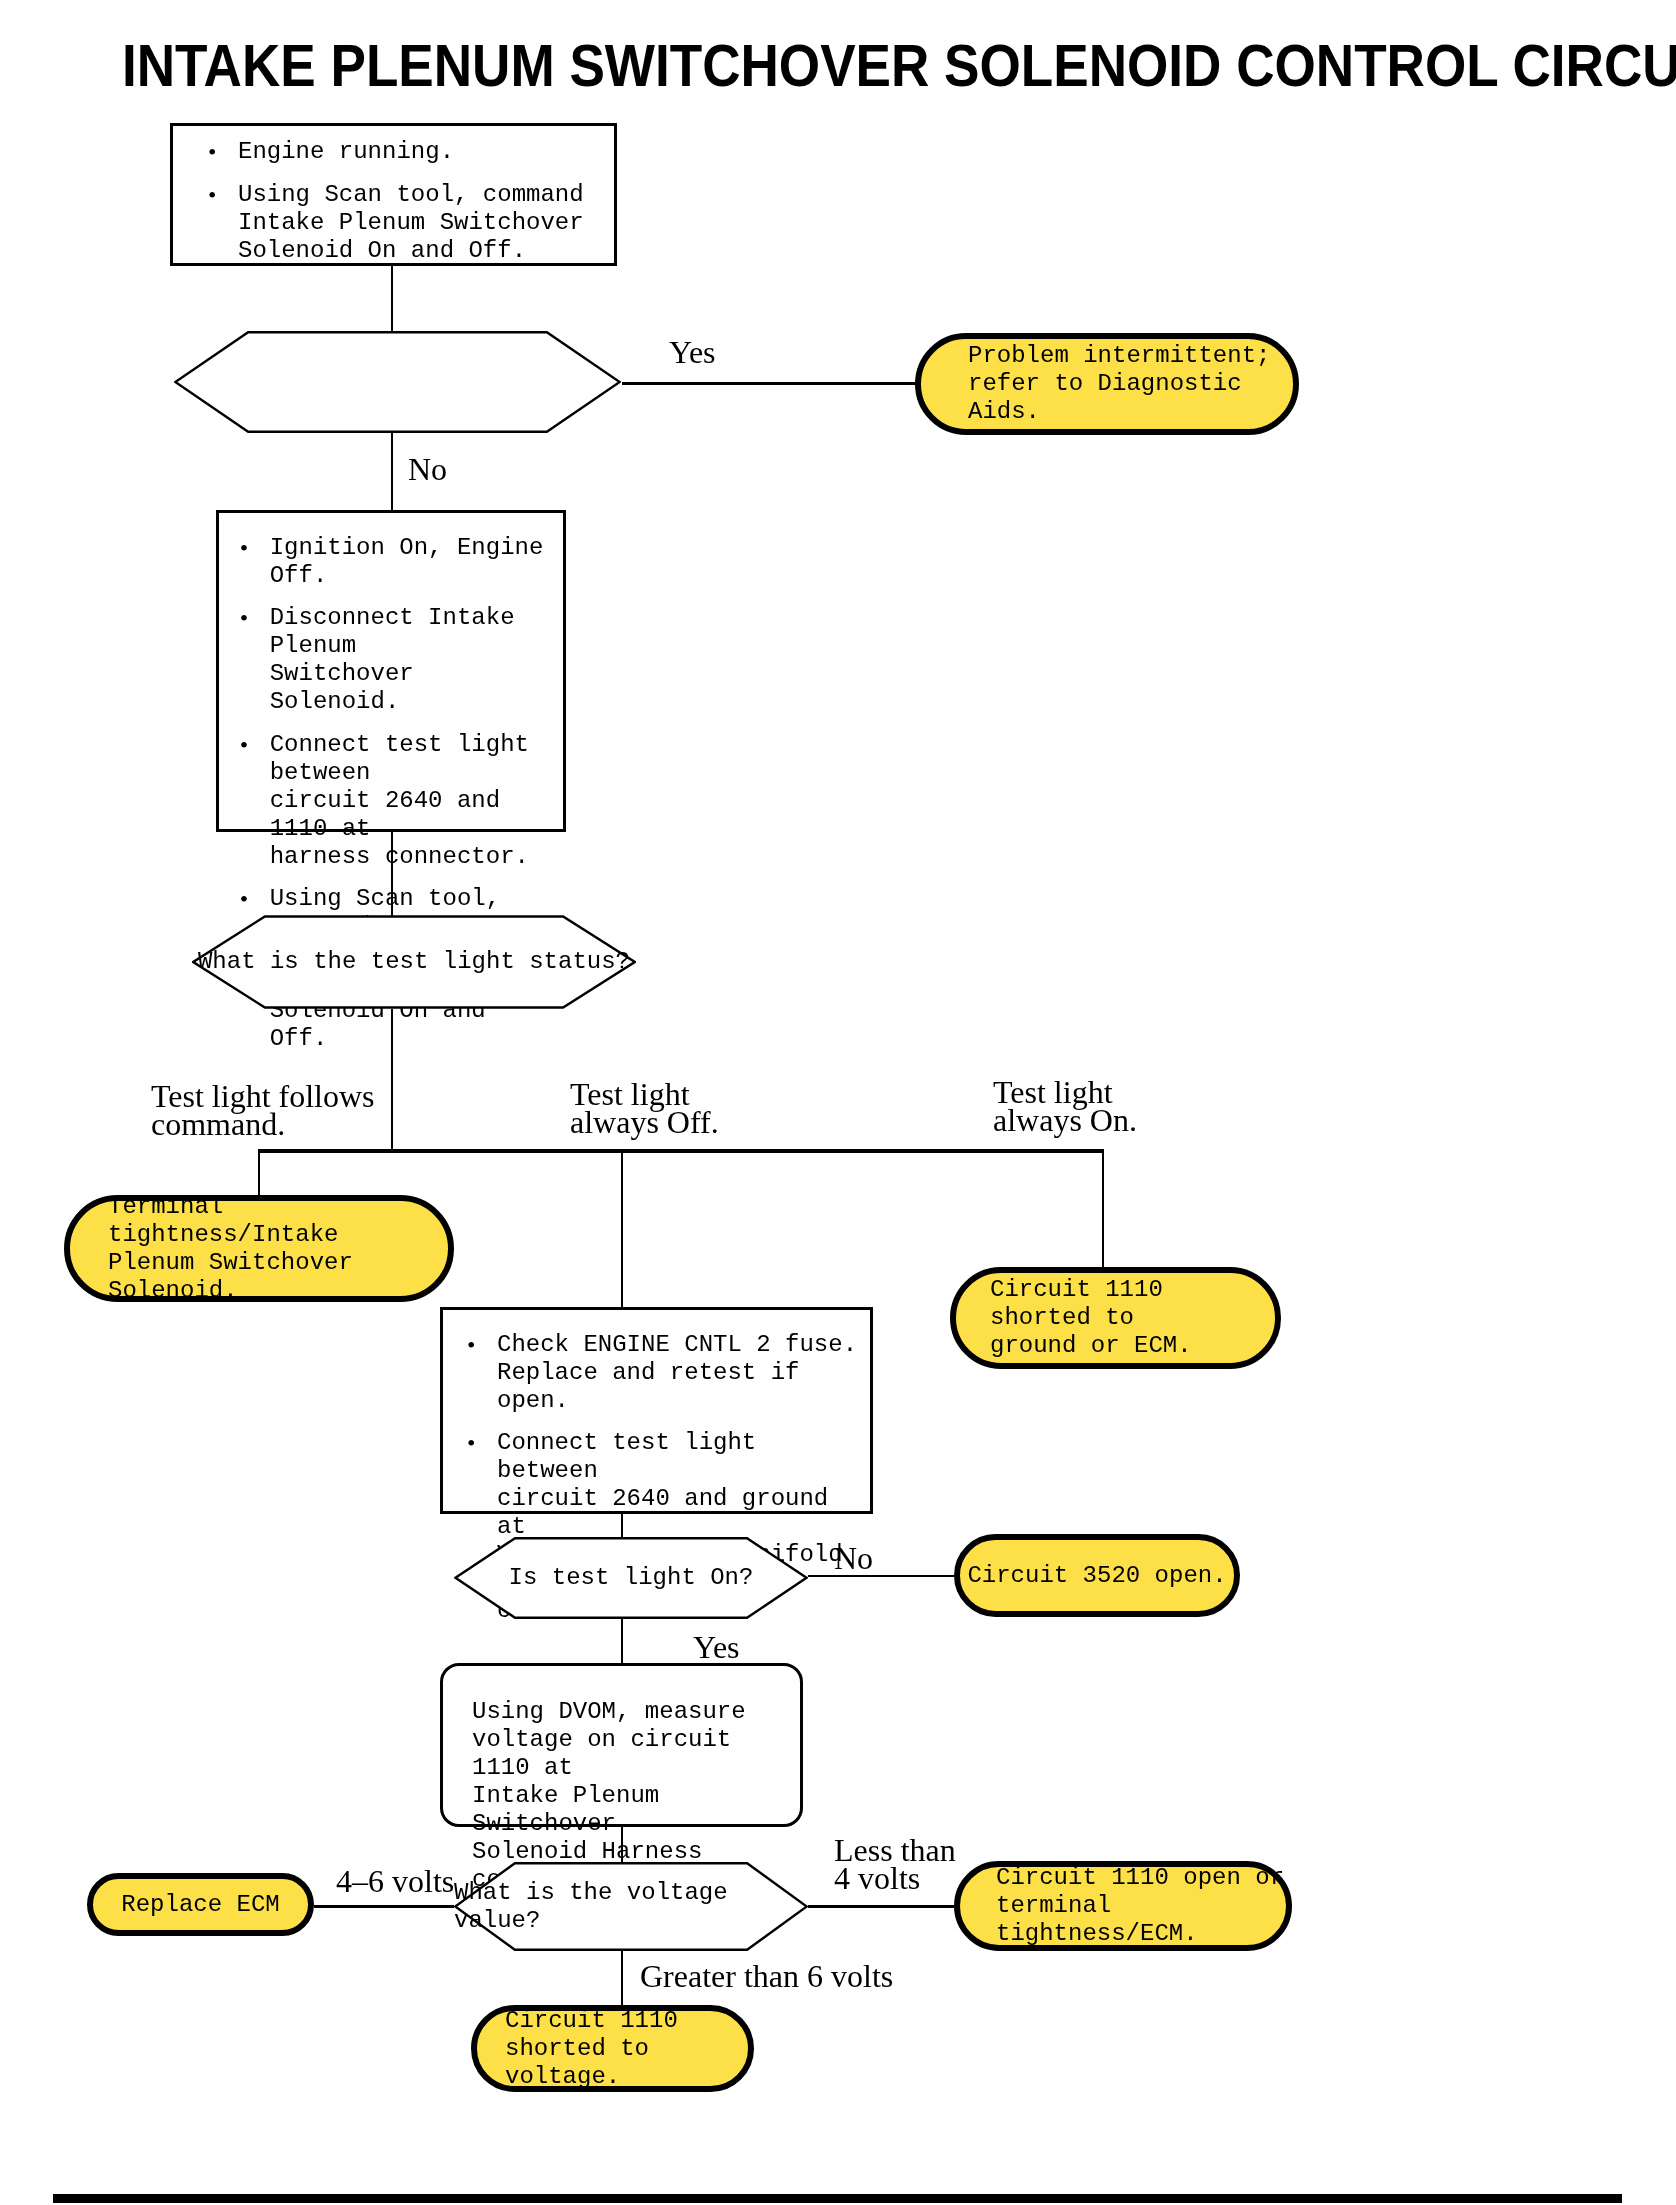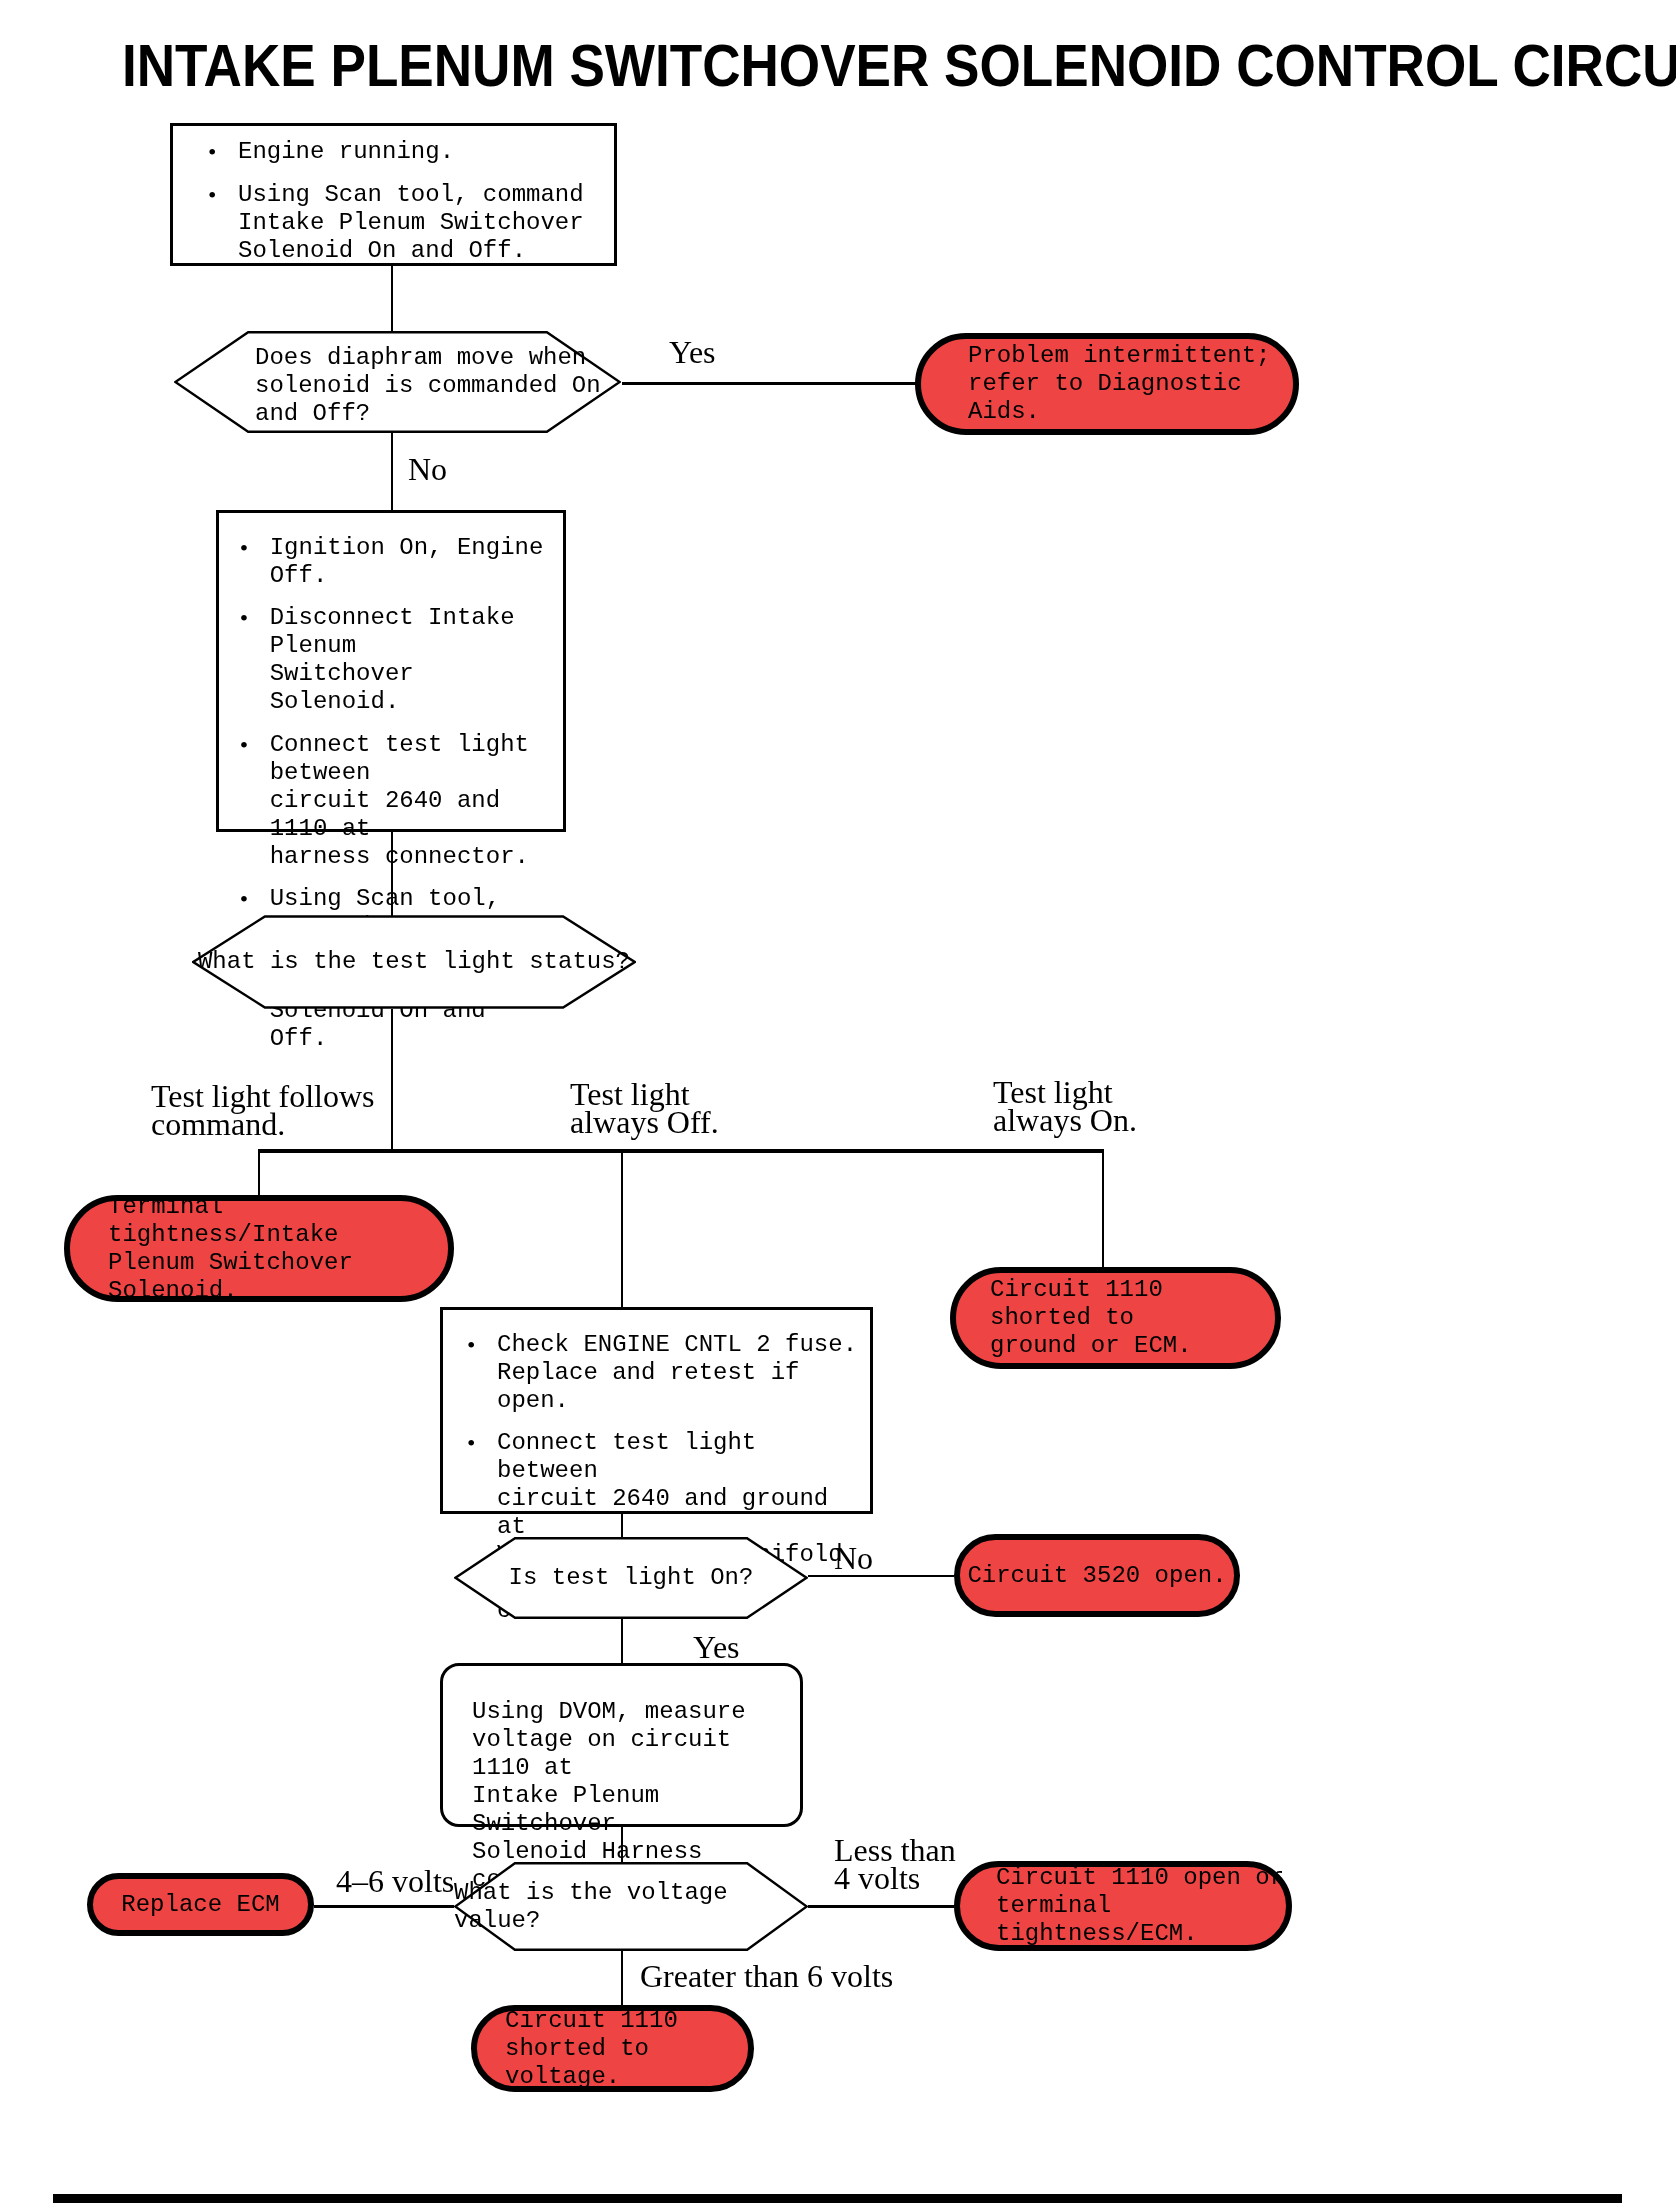--- a/index.html
+++ b/index.html
@@ -1,21 +1,21 @@
 <!DOCTYPE html>
 <html style="font-size:9.7px"><head>
 <meta charset="utf-8">
 <style>
   html,body{margin:0;padding:0;background:#ffffff;}
   #page{position:relative;width:1676px;height:2205px;background:#ffffff;overflow:hidden;
         font-family:"Liberation Serif","DejaVu Serif",serif;color:#000;}
   .title{position:absolute;white-space:nowrap;font-family:"Liberation Sans","DejaVu Sans",sans-serif;
          font-weight:bold;font-size:59px;transform:scaleX(.90);transform-origin:left center;letter-spacing:0px;}
   .box{position:absolute;border:3px solid #000;background:#fff;box-sizing:border-box;}
-  .stadium{position:absolute;border:6.7px solid #000;background:#ef4444;box-sizing:border-box;
+  .stadium{position:absolute;border:6.7px solid #000;background:#fde047;box-sizing:border-box;
            display:flex;align-items:center;}
   .hexwrap{position:absolute;}
   .hexwrap svg{position:absolute;left:0;top:0;}
   .hexcenter{position:absolute;left:0;top:0;width:100%;height:100%;display:flex;align-items:center;justify-content:center;}
   .txt{font-size:24px;line-height:28px;white-space:pre-line;font-family:Liberation Mono, monospace;}
   .lbl{position:absolute;font-size:32px;line-height:28px;white-space:pre-line;}
   .vline,.hline{position:absolute;background:#000;}
   .bullets{padding:12px 8.5px 0 35px;}
   .bi{display:flex;margin-bottom:14.6px;}
   .bi .dot{width:30px;flex:0 0 30px;font-size:24px;line-height:28px;}
@@ -42,23 +42,20 @@
         </div>
     </div>
   </div>
 
   <div class="vline" style="left:391px;top:266px;width:2.4px;height:66px;"></div>
 
   <div class="hexwrap" style="left:174px;top:331px;width:447px;height:102px;">
     <svg width="447" height="102" viewBox="0 0 736 168">
       <polygon points="122,2 614,2 734,84 614,166 122,166 2,84" fill="#ffffff" stroke="#000000" stroke-width="4"></polygon>
     </svg>
-    <div class="txt" style="position:absolute;left:81px;top:13.4px;">Does diaphram move when
-solenoid is commanded On
-and Off?</div>
   </div>
 
   <div class="lbl" style="left:669px;top:338px;">Yes</div>
   <div class="hline" style="left:622px;top:382px;width:294px;height:3px;"></div>
 
   <div class="stadium" style="left:915px;top:333px;width:384px;height:102px;border-radius:52px;padding-left:47px;">
     <div class="txt">Problem intermittent;
 refer to Diagnostic Aids.</div>
   </div>
 

